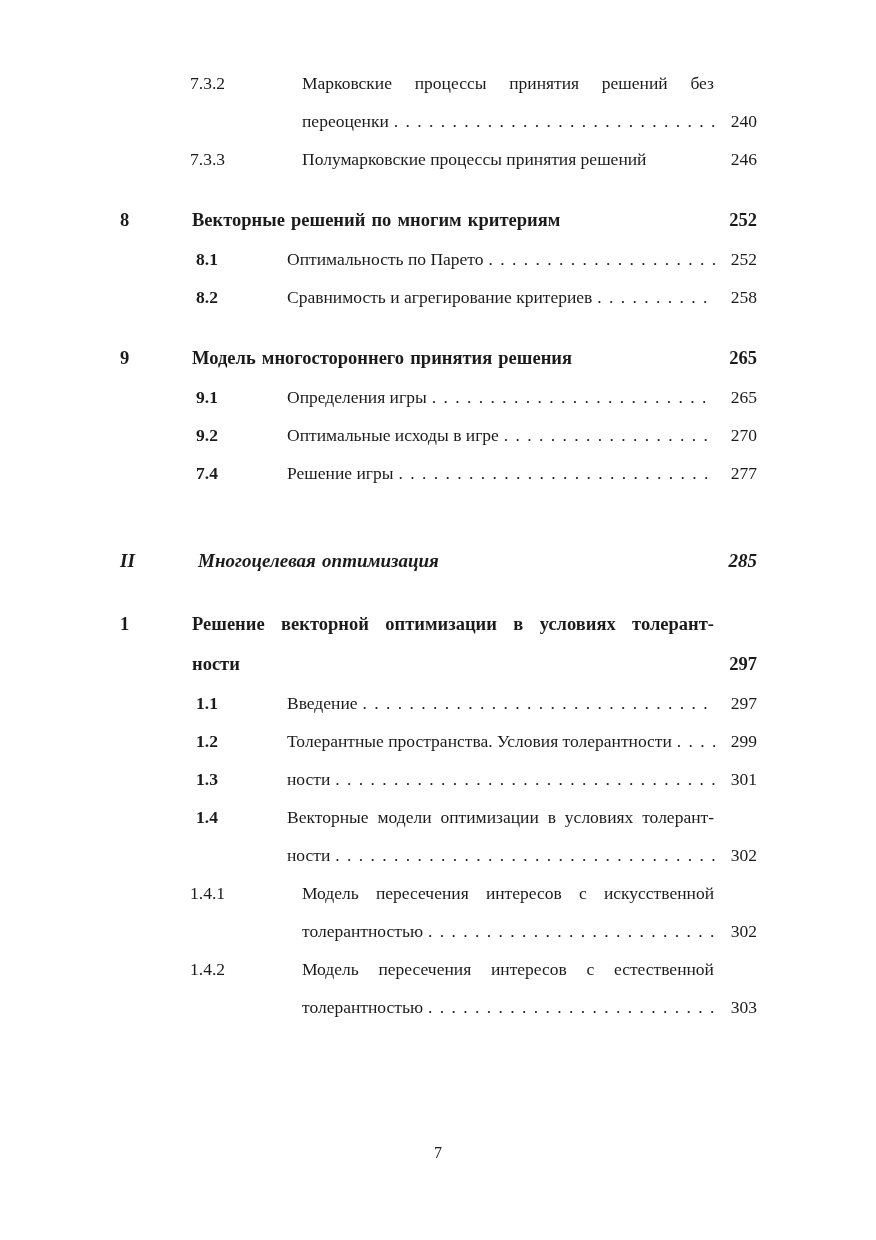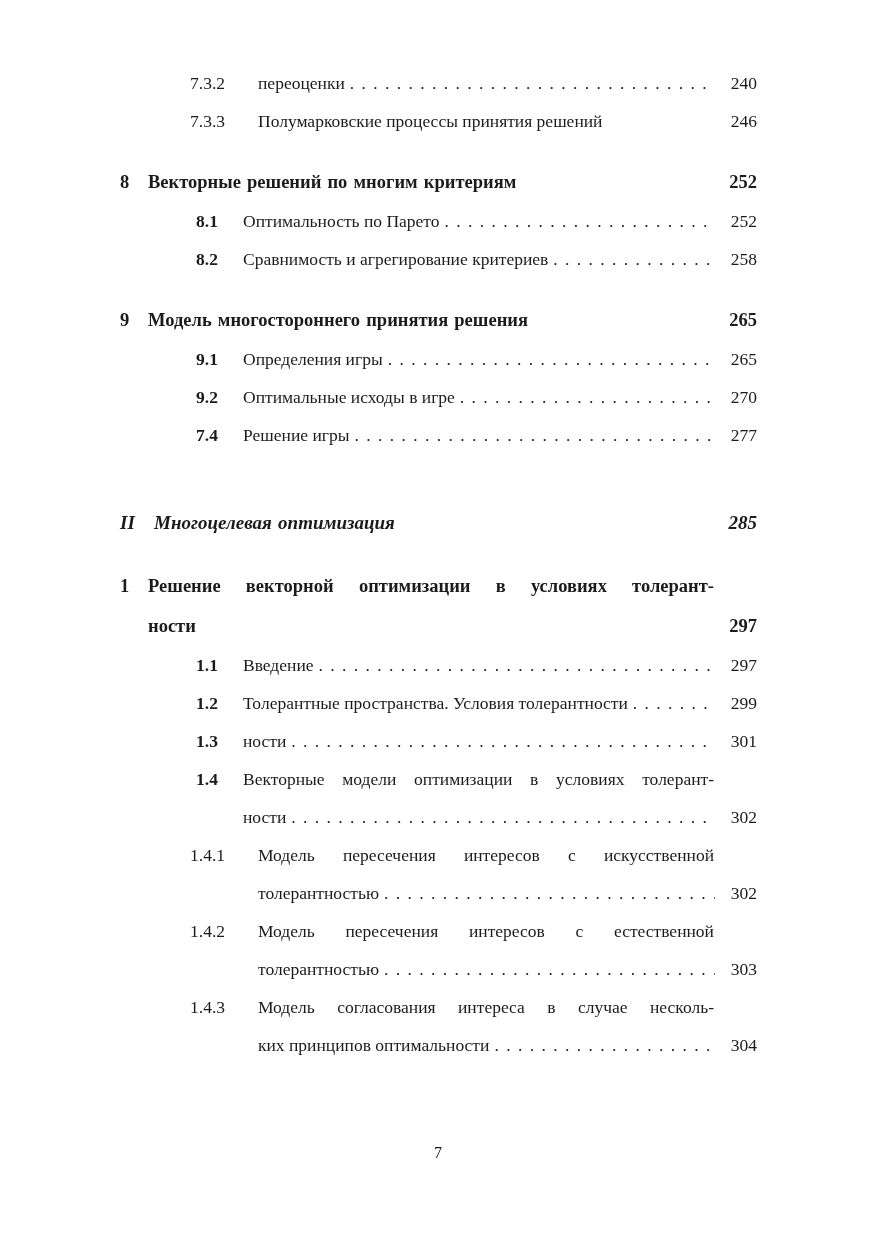--- a/index.html
+++ b/index.html
@@ -12,20 +12,21 @@
     overflow: hidden;
   }
   .page { position: relative; width: 876px; height: 1240px; background: #ffffff; }
   .content { position: absolute; left: 120px; top: 64px; width: 637px; }
 
   .entry {
     display: flex;
     align-items: baseline;
     font-size: 17.5px;
     line-height: 38px;
+    gap: 44px;
   }
   .entry .num { flex: none; }
   .entry .body { flex: 1 1 auto; min-width: 0; }
 
   .line.last { display: flex; align-items: center; }
   .line.jline {
     text-align: justify;
     text-align-last: justify;
     padding-right: 43px;
   }
@@ -80,20 +81,21 @@
   }
 </style>
 </head>
 <body style="background: rgb(255, 255, 255); color: rgb(27, 27, 27);">
 
 <div class="page">
   <div class="content">
       <div class="entry type-subsection">
         <span class="num">7.3.2</span>
         <div class="body">
+          <div class="line jline">Марковские процессы принятия решений без</div>
           <div class="line last">
             <span class="text">переоценки</span>
             <span class="leader"></span>
             <span class="pg">240</span>
           </div>
         </div>
       </div>
       <div class="entry type-subsection">
         <span class="num">7.3.3</span>
         <div class="body">
@@ -248,29 +250,18 @@
         </div>
       </div>
       <div class="entry type-subsection">
         <span class="num">1.4.2</span>
         <div class="body">
           <div class="line jline">Модель пересечения интересов с естественной</div>
           <div class="line last">
             <span class="text">толерантностью</span>
             <span class="leader"></span>
             <span class="pg">303</span>
-          </div>
-        </div>
-      </div>
-      <div class="entry type-subsection">
-        <span class="num">1.4.3</span>
-        <div class="body">
-          <div class="line jline">Модель согласования интереса в случае несколь-</div>
-          <div class="line last">
-            <span class="text">ких принципов оптимальности</span>
-            <span class="leader"></span>
-            <span class="pg">304</span>
           </div>
         </div>
       </div>
     </div>
   <div class="footer">7</div>
 </div>
 
 </body></html>

